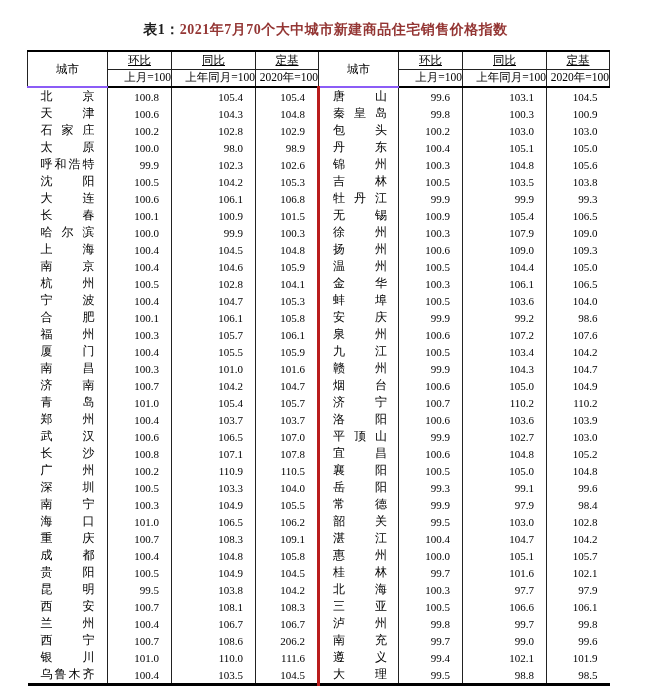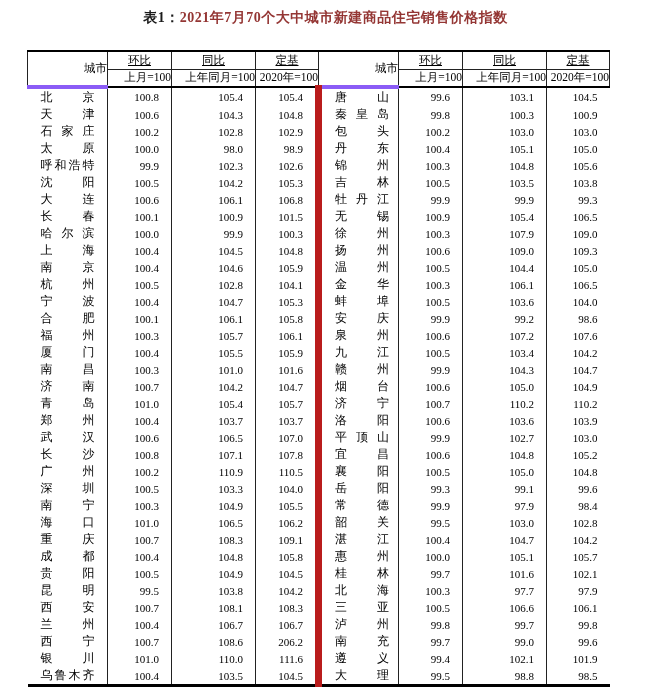--- a/index.html
+++ b/index.html
@@ -7,21 +7,21 @@
   body {
     width: 651px; height: 688px;
     overflow: hidden;
     font-family: "Liberation Serif", "DejaVu Serif", serif;
     color: #000;
   }
   .page { width: 651px; height: 688px; position: relative; }
 
   .title {
     text-align: center;
-    padding-top: 9px;
+    padding-top: 21px;
     font-size: 14px;
     font-weight: bold;
     letter-spacing: 0.5px;
     white-space: nowrap;
   }
   .title .t-prefix { color: #1a1a1a; }
   .title .t-main { color: #943634; }
 
   table.price-table {
     position: absolute;
@@ -40,39 +40,39 @@
 
   thead td {
     border-left: 1px solid #222;
     text-align: center;
     vertical-align: middle;
     font-size: 11.5px;
     height: 18px;
     font-family: "Liberation Serif", "DejaVu Serif", serif;
   }
   thead tr.h-top td.h-lab { border-bottom: 1px solid #222; text-decoration: underline; }
-  thead td.h-city { border-bottom: 4px solid #8b5cf6; text-align: right; }
+  thead td.h-city { border-bottom: 2px solid #8b5cf6; }
   thead td.first { border-left: 1px solid #222; }
   thead td.last { border-right: 1px solid #222; }
   thead tr.h-sub td { border-bottom: 2px solid #000; text-align: right; }
 
   tbody td {
     height: 16.2px;
     font-size: 11px;
     vertical-align: middle;
     padding: 0;
   }
   tbody td.num {
     text-align: right;
     padding-right: 12px;
     border-left: 1px solid #222;
     font-family: "Liberation Serif", "DejaVu Serif", serif;
   }
   tbody td.city { border-left: none; padding-left: 13px; }
-  tbody td.city.inner { border-left: 7px solid #b91c1c; }
+  tbody td.city.inner { border-left: 3px solid #b91c1c; }
   .cname {
     display: inline-block;
     width: 54px;
     font-size: 12px;
     text-align: justify;
     text-align-last: justify;
     white-space: nowrap;
   }
 </style>
 </head>

